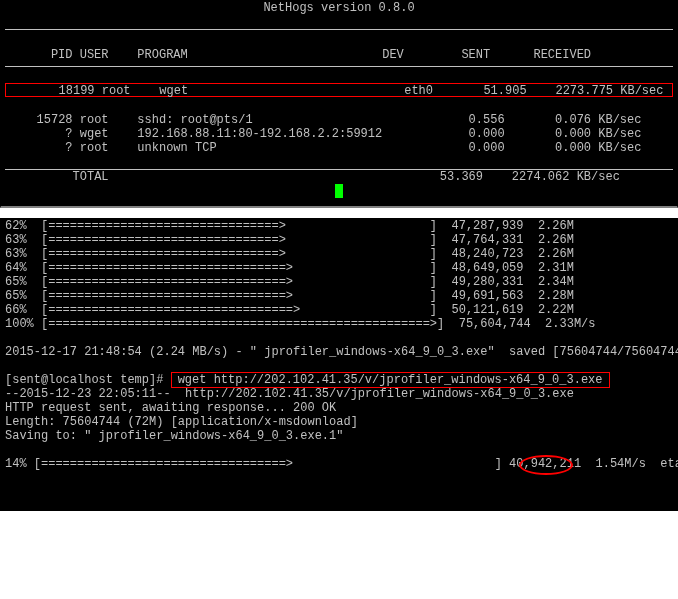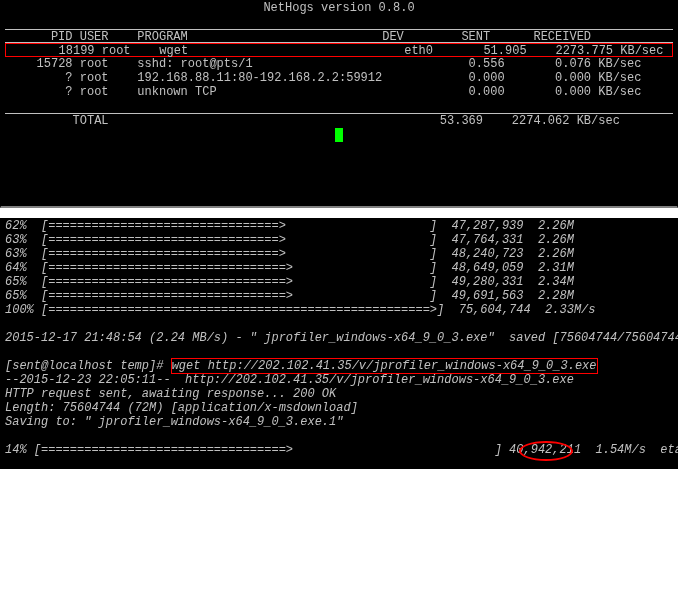--- a/index.html
+++ b/index.html
@@ -12,39 +12,39 @@
     color: #c0c0c0;
     overflow: hidden;
   }
   .window {
     border: 1px solid #000;
     background: #000;
     position: relative;
   }
   .top-window { height: 208px; border-bottom: 2px solid #808080; text-align: center; }
   .gap { height: 10px; background: #fff; }
-  .bottom-window { height: 251px; font-style: italic; }
+  .bottom-window { height: 293px; }
   .line { white-space: pre; line-height: 14px; height: 14px; padding: 0 4px; }
   .header-row {
     white-space: pre;
     line-height: 14px;
     height: 14px;
-    padding: 0 4px;
+    padding: 18px 4px;
     border-top: 1px solid #c0c0c0;
     border-bottom: 1px solid #c0c0c0;
     margin: 0 4px;
   }
   .highlight-row {
     border: 1px solid red;
-    margin: 0 4px;
+    margin: 16px 4px;
     padding-left: 48px;
   }
   .highlight-inline {
     border: 1px solid red;
-    padding: 0 0;
+    padding: 0 6px;
   }
   .green-block {
     display: inline-block;
     width: 8px;
     height: 14px;
     background: #00ff00;
     vertical-align: top;
   }
   .total-divider {
     border-top: 1px solid #c0c0c0;
@@ -62,39 +62,40 @@
 </head>
 <body>
 
 <div class="window top-window">
   <div class="line">NetHogs version 0.8.0</div>
   <div class="line"> </div>
   <div class="header-row"><span>  <span>PID</span> <span>USER</span>    <span>PROGRAM</span>                           <span>DEV</span>        <span>SENT</span>      <span>RECEIVED</span>       </span></div>
   <div id="nh-rows">
       <div class="line highlight-row">18199 root    wget                              eth0       51.905    2273.775 KB/sec</div>
       <div class="line">15728 root    sshd: root@pts/1                              0.556       0.076 KB/sec</div>
-      <div class="line">    ? root    192.168.88.11:80-192.168.2.2:59912            0.000       0.000 KB/sec</div>
+      <div class="line">    ? wget    192.168.88.11:80-192.168.2.2:59912            0.000       0.000 KB/sec</div>
       <div class="line">    ? root    unknown TCP                                   0.000       0.000 KB/sec</div>
     </div>
   <div class="line"> </div>
   <div class="total-divider"></div>
   <div class="line">  <span>TOTAL</span>                                              <span>53.369</span>    <span>2274.062</span> <span>KB/sec</span></div>
   <div class="line"><span class="green-block"></span></div>
 </div>
 
 <div class="gap"></div>
 
 <div class="window bottom-window">
   <div id="wg-lines">
       <div class="line">62%  [================================&gt;                    ]  47,287,939  2.26M</div>
       <div class="line">63%  [================================&gt;                    ]  47,764,331  2.26M</div>
       <div class="line">63%  [================================&gt;                    ]  48,240,723  2.26M</div>
       <div class="line">64%  [=================================&gt;                   ]  48,649,059  2.31M</div>
       <div class="line">65%  [=================================&gt;                   ]  49,280,331  2.34M</div>
       <div class="line">65%  [=================================&gt;                   ]  49,691,563  2.28M</div>
+      <div class="line">66%  [==================================&gt;                  ]  50,121,619  2.22M</div>
       <div class="line">100% [=====================================================&gt;]  75,604,744  2.33M/s</div>
     </div>
   <div class="line"> </div>
   <div class="line">2015-12-17 21:48:54 (2.24 MB/s) - " jprofiler_windows-x64_9_0_3.exe"  saved [75604744/75604744]</div>
   <div class="line"> </div>
   <div class="line"><span>[sent@localhost temp]#</span> <span class="highlight-inline">wget http://202.102.41.35/v/jprofiler_windows-x64_9_0_3.exe</span></div>
   <div class="line">--2015-12-23 22:05:11--  http://202.102.41.35/v/jprofiler_windows-x64_9_0_3.exe</div>
   <div class="line">HTTP request sent, awaiting response... 200 OK</div>
   <div class="line">Length: 75604744 (72M) [application/x-msdownload]</div>
   <div class="line">Saving to: " jprofiler_windows-x64_9_0_3.exe.1"</div>

